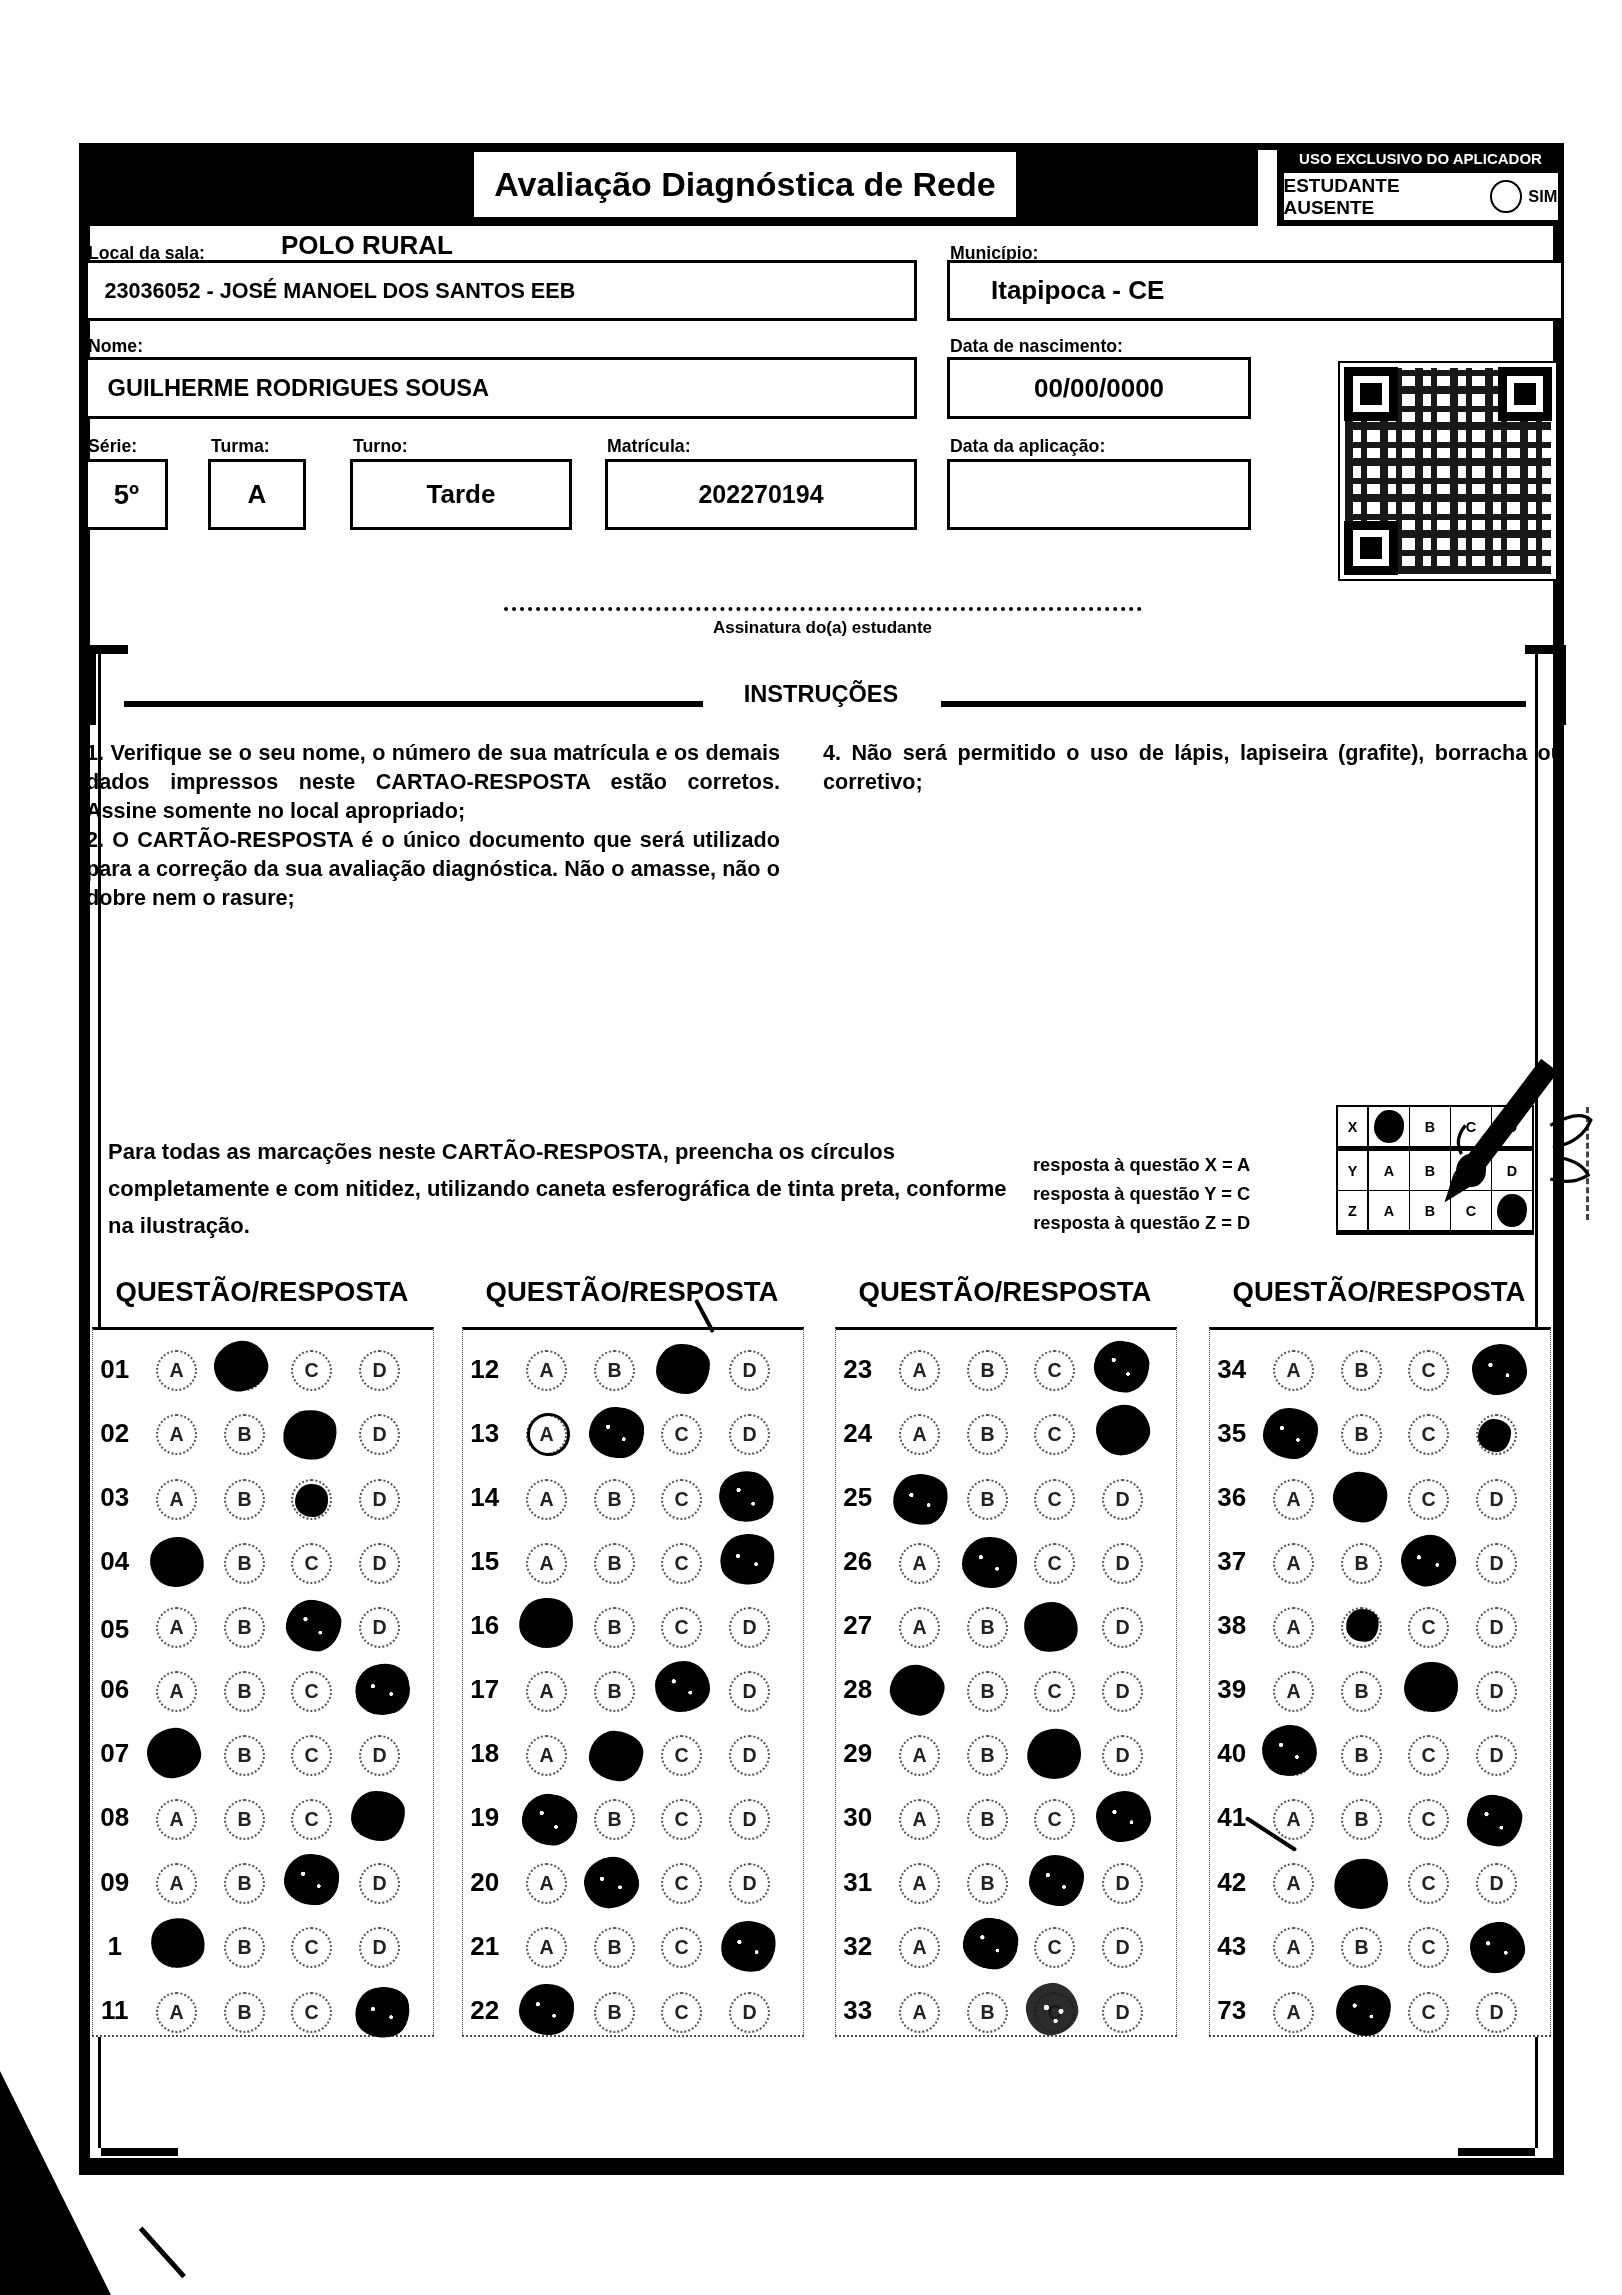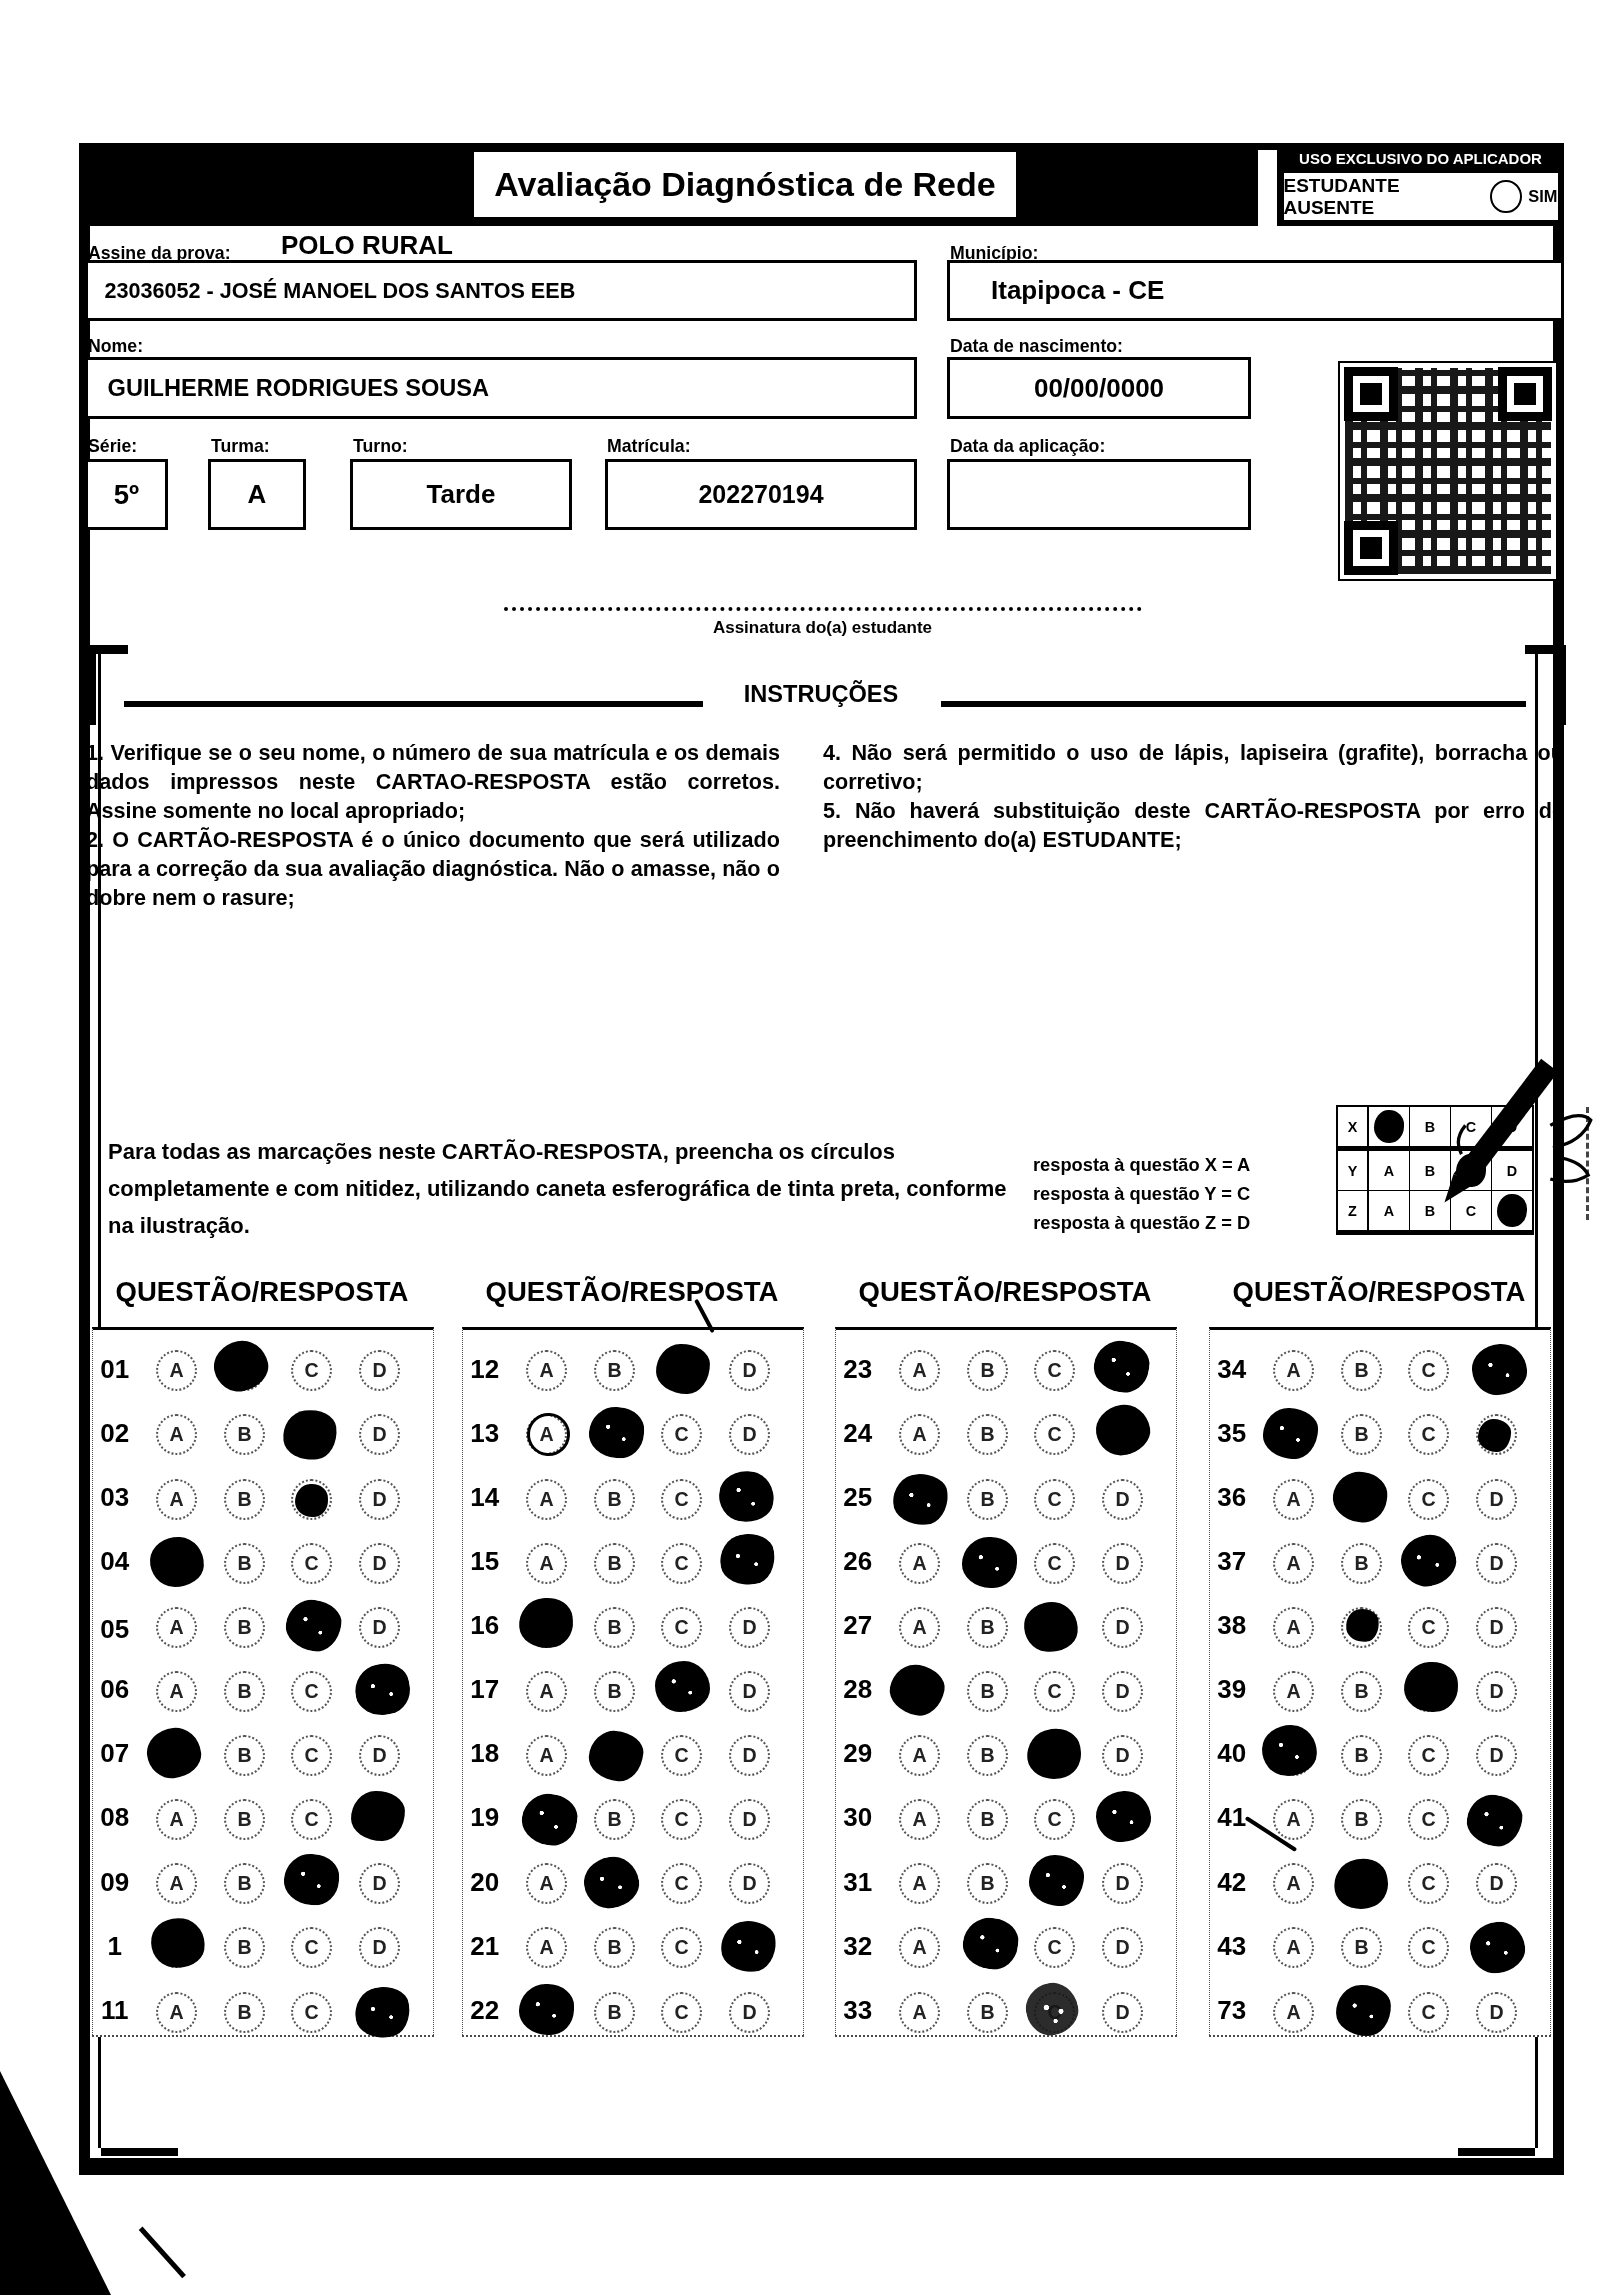--- a/index.html
+++ b/index.html
@@ -118,21 +118,21 @@
 </div>
 <div class="uso-box">
   <div class="uso-title">USO EXCLUSIVO DO APLICADOR</div>
   <div class="uso-inner">
     <span class="lbl">ESTUDANTE AUSENTE</span>
     <span class="uso-circle"></span>
     <span class="uso-sim">SIM</span>
   </div>
 </div>
 
-<div class="flabel" style="left:88px;top:243px;">Assine da prova:</div>
+<div class="flabel" style="left:88px;top:243px;">Local da sala:</div>
 <div class="abs" style="left:281px;top:230px;font-size:26px;font-weight:bold;">POLO RURAL</div>
 <div class="flabel" style="left:950px;top:243px;">Município:</div>
 
 <div class="fbox" style="left:85px;top:260px;width:826px;height:55px;">
   <span class="fval" style="font-size:21.6px;padding-left:16.4px;">23036052 - JOSÉ MANOEL DOS SANTOS EEB</span>
 </div>
 <div class="fbox" style="left:947px;top:260px;width:611px;height:55px;">
   <span class="fval" style="font-size:26px;padding-left:41px;">Itapipoca - CE</span>
 </div>
 
@@ -185,21 +185,20 @@
 
 <div class="instr-title">INSTRUÇÕES</div>
 <div class="instr-line" style="left:124px;width:579px;"></div>
 <div class="instr-line" style="left:941px;width:585px;"></div>
 <div class="instr-col" style="left:86px;width:694px;">
     <p class="instr-item">1. Verifique se o seu nome, o número de sua matrícula e os demais dados impressos neste CARTAO-RESPOSTA estão corretos. Assine somente no local apropriado;</p>
     <p class="instr-item">2. O CARTÃO-RESPOSTA é o único documento que será utilizado para a correção da sua avaliação diagnóstica. Não o amasse, não o dobre nem o rasure;</p>
   </div>
 <div class="instr-col" style="left:823px;width:741px;">
     <p class="instr-item">4. Não será permitido o uso de lápis, lapiseira (grafite), borracha ou corretivo;</p>
-    <p class="instr-item">5. Não haverá substituição deste CARTÃO-RESPOSTA por erro de preenchimento do(a) ESTUDANTE;</p>
   </div>
 
 <div class="para">Para todas as marcações neste CARTÃO-RESPOSTA, preencha os círculos completamente e com nitidez, utilizando caneta esferográfica de tinta preta, conforme na ilustração.</div>
 <div class="legend">
     <p class="legend-line">resposta à questão X = A</p>
     <p class="legend-line">resposta à questão Y = C</p>
     <p class="legend-line">resposta à questão Z = D</p>
   </div>
 <div class="ex-grid">
     <div class="ex-row ex-row-thick">

